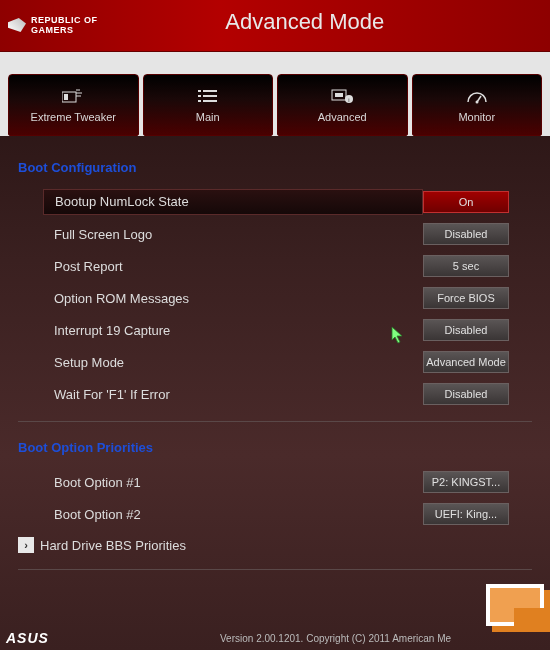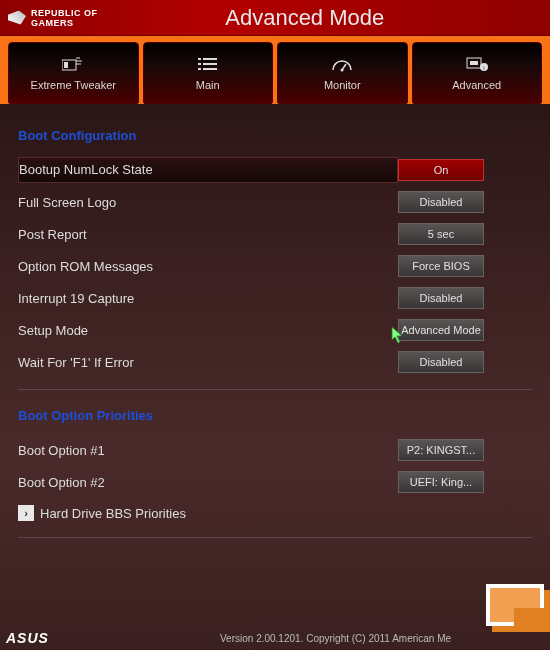--- a/index.html
+++ b/index.html
@@ -6,26 +6,26 @@
     body {
       width: 550px;
       height: 650px;
       background: linear-gradient(180deg, #1a0a0a 0%, #2a1515 15%, #3a2020 40%, #4a2a2a 70%, #3a2020 100%);
       font-family: Arial, sans-serif;
       color: #ccc;
       overflow: hidden;
       position: relative;
     }
     .header {
-      height: 36px;
+      height: 52px;
       background: linear-gradient(90deg, #8e0000 0%, #b30000 40%, #8e0000 100%);
       border-bottom: 1px solid #600;
       display: flex;
-      align-items: center;
-      padding: 8px 8px;
+      align-items: flex-end;
+      padding: 16px 8px;
     }
     .logo-area {
       display: flex;
       align-items: center;
       font-size: 9px;
       color: #fff;
       font-weight: bold;
       letter-spacing: 0.5px;
     }
     .rog-eye {
@@ -38,22 +38,22 @@
       flex: 1;
       text-align: center;
       font-size: 22px;
       color: #e8e8e8;
       font-weight: normal;
       margin-left: -30px;
     }
     .tabbar {
       display: flex;
       gap: 4px;
-      padding: 6px 8px 0 8px;
-      background: #f97316;
+      padding: 22px 8px 0 8px;
+      background: #e5e5e5;
     }
     .tab {
       flex: 1;
       height: 62px;
       background: linear-gradient(180deg,#000 0%, #1a0808 40%, #4a0000 100%);
       border: 1px solid #500;
       border-radius: 4px 4px 2px 2px;
       display: flex;
       flex-direction: column;
       align-items: center;
@@ -80,21 +80,22 @@
     .row {
       display: flex;
       align-items: center;
       height: 26px;
       margin-bottom: 6px;
     }
     .row-label {
       flex: 0 0 380px;
       font-size: 13px;
       color: #ddd;
-      padding-left: 0;
+      padding-left: 11px;
+      margin-left: 25px;
     }
     .row.selected .row-label {
       background: linear-gradient(180deg,#2a1010,#150808);
       border: 1px solid #5a2a2a;
       height: 26px;
       line-height: 24px;
     }
     .value-btn {
       width: 86px;
       height: 22px;
@@ -199,39 +200,39 @@
           <rect x="0" y="6" width="3" height="2" fill="#ddd"></rect>
           <rect x="5" y="6" width="14" height="2" fill="#ddd"></rect>
           <rect x="0" y="11" width="3" height="2" fill="#ddd"></rect>
           <rect x="5" y="11" width="14" height="2" fill="#ddd"></rect>
         </svg>
     </div>
     <span>Main</span>
   </div>
   <div class="tab">
     <div class="tab-icon">
-      <svg width="22" height="16" viewBox="0 0 22 16">
-          <path d="M 2 14 A 9 9 0 0 1 20 14" fill="none" stroke="#ddd" stroke-width="1.5"></path>
-          <line x1="11" y1="14" x2="15" y2="8" stroke="#ddd" stroke-width="1.5"></line>
-          <circle cx="11" cy="14" r="1.5" fill="#ddd"></circle>
-        </svg>
-    </div>
-    <span>Monitor</span>
-  </div>
-  <div class="tab">
-    <div class="tab-icon">
       <svg width="24" height="16" viewBox="0 0 24 16">
           <rect x="2" y="2" width="14" height="10" fill="none" stroke="#ddd"></rect>
           <rect x="5" y="5" width="8" height="4" fill="#ddd"></rect>
           <circle cx="19" cy="11" r="4" fill="#ddd"></circle>
           <text x="19" y="14" font-size="6" text-anchor="middle" fill="#333">i</text>
         </svg>
     </div>
     <span>Advanced</span>
   </div>
+  <div class="tab">
+    <div class="tab-icon">
+      <svg width="22" height="16" viewBox="0 0 22 16">
+          <path d="M 2 14 A 9 9 0 0 1 20 14" fill="none" stroke="#ddd" stroke-width="1.5"></path>
+          <line x1="11" y1="14" x2="15" y2="8" stroke="#ddd" stroke-width="1.5"></line>
+          <circle cx="11" cy="14" r="1.5" fill="#ddd"></circle>
+        </svg>
+    </div>
+    <span>Monitor</span>
+  </div>
 </div>
 
 <div class="content">
   <div class="section-title">Boot Configuration</div>
 
   <div class="row selected">
     <div class="row-label">Bootup NumLock State</div>
     <div class="value-btn red">On</div>
   </div>
   <div class="row">

